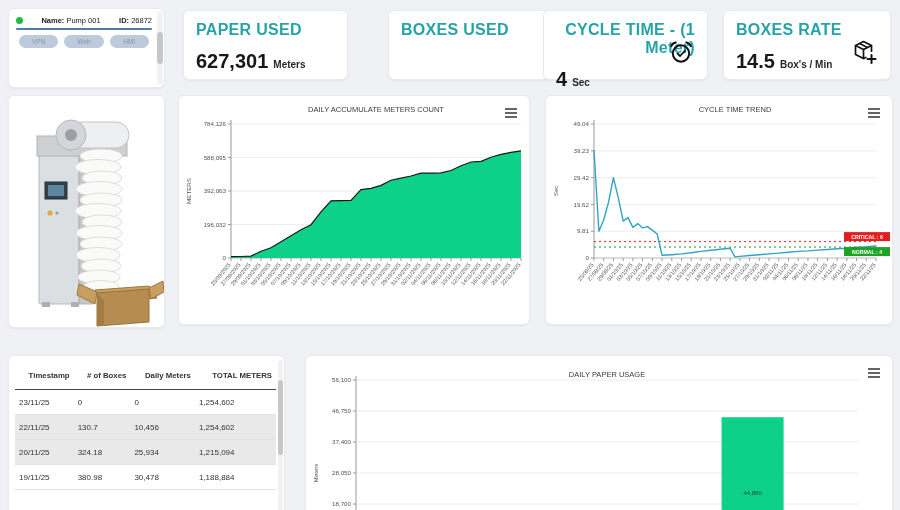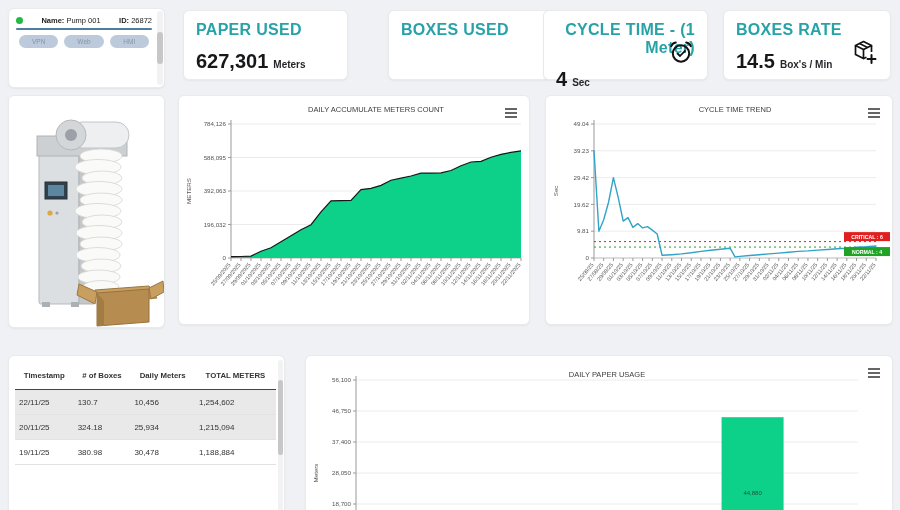--- a/index.html
+++ b/index.html
@@ -41,21 +41,21 @@
   #machineCard { left:8px; top:95px; width:157px; height:233px; }
   #areaCard    { left:178px; top:95px; width:352px; height:230px; }
   #lineCard    { left:545px; top:95px; width:348px; height:230px; }
   
   #tableCard { left:8px;  top:355px; width:277px; height:260px; overflow:hidden; }
   #barCard   { left:305px; top:355px; width:588px; height:330px; }
   .menu-icon { position:absolute; top:9px; right:11px; cursor:pointer; }
   
   #tableCard table { border-collapse:collapse; width:calc(100% - 14px); margin:6px 10px 0 6px;
                      font-size:8px; color:#333; }
-  #tableCard th { font-weight:700; text-align:center; padding:9px 4px; font-size:7.8px;
+  #tableCard th { font-weight:700; text-align:right; padding:9px 4px; font-size:7.8px;
                   border-bottom:1.5px solid #444; white-space:nowrap; }
   #tableCard td { padding:7.5px 4px; border-bottom:1px solid #e2e2e2; white-space:nowrap; }
   #tableCard tr.striped td { background:#e9e9e9; }
   svg text { font-family:"Liberation Sans", sans-serif; }
 </style>
 </head>
 <body>
 
 <div class="card" id="pumpPanel">
   <div class="pump-row">
@@ -356,20 +356,26 @@
   <table>
     <thead id="tblHead">
         <tr>
           <th>Timestamp</th>
           <th># of Boxes</th>
           <th>Daily Meters</th>
           <th>TOTAL METERS</th>
         </tr>
       </thead>
     <tbody id="tblBody">
+        <tr>
+          <td>23/11/25</td>
+          <td>0</td>
+          <td>0</td>
+          <td>1,254,602</td>
+        </tr>
         <tr class="striped">
           <td>22/11/25</td>
           <td>130.7</td>
           <td>10,456</td>
           <td>1,254,602</td>
         </tr>
         <tr class="striped">
           <td>20/11/25</td>
           <td>324.18</td>
           <td>25,934</td>

